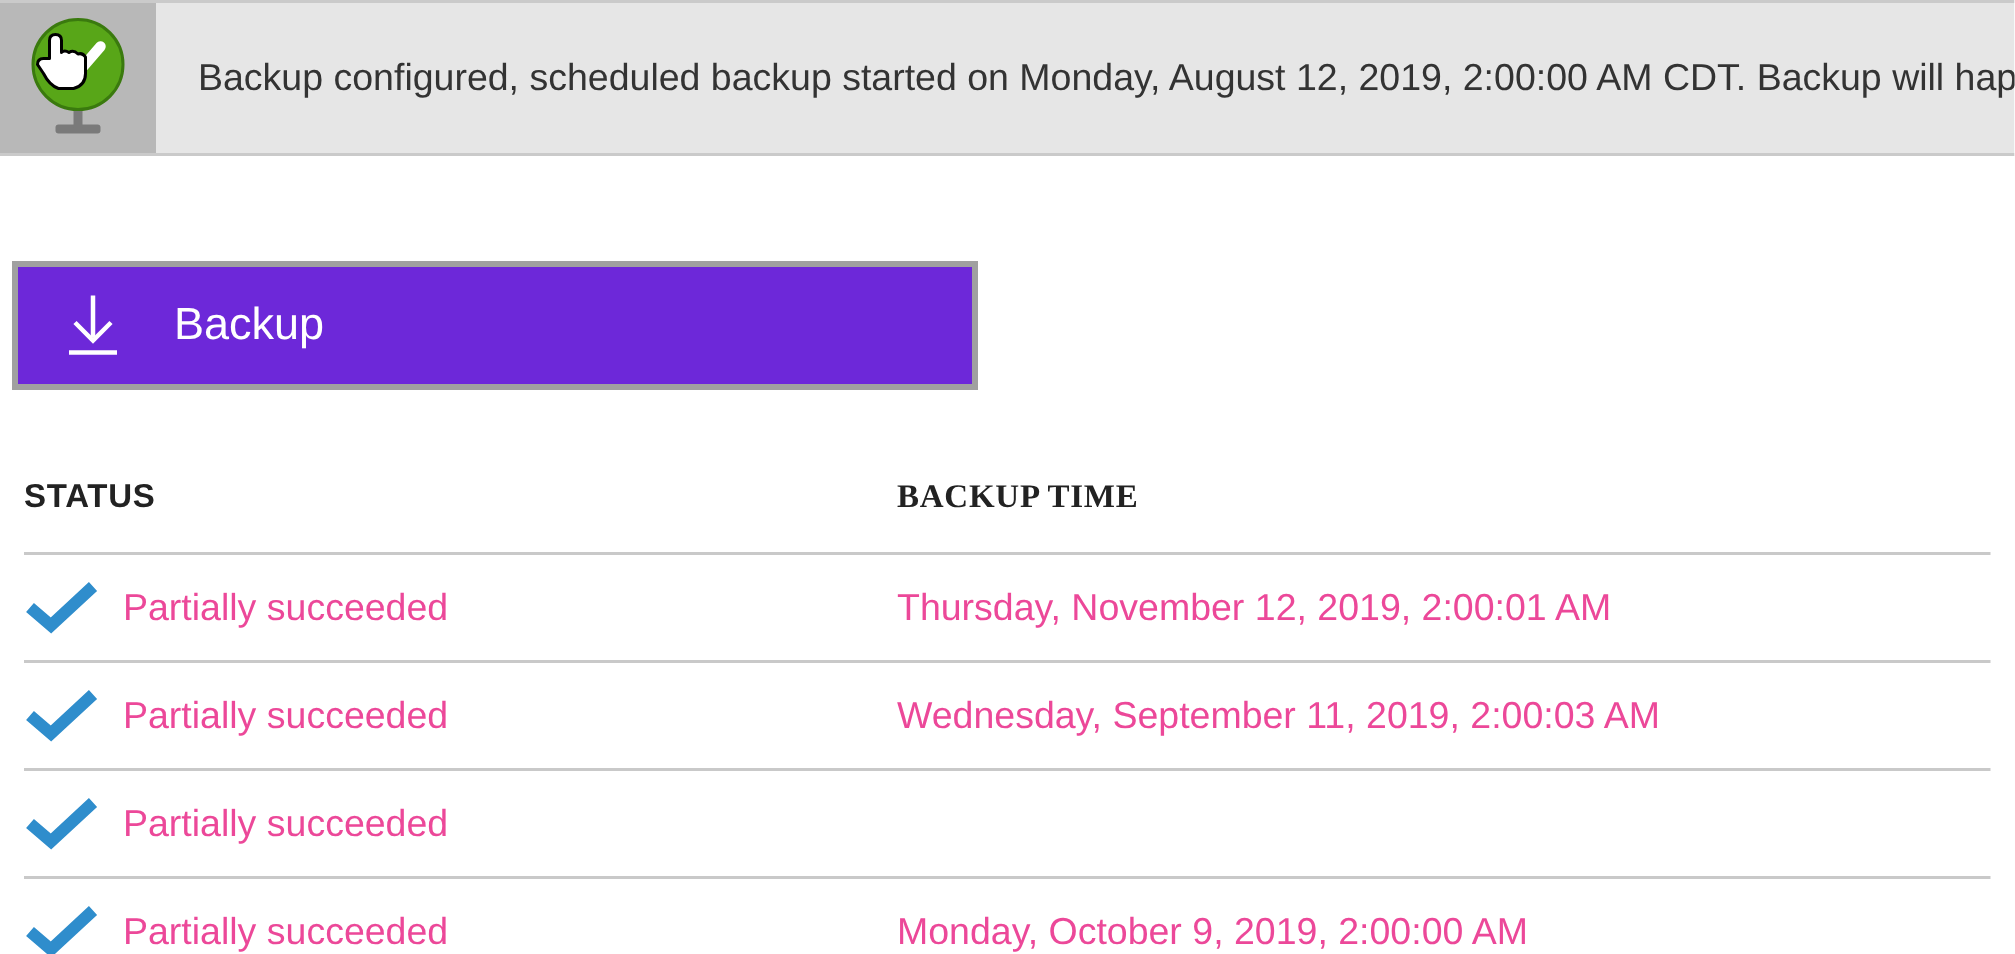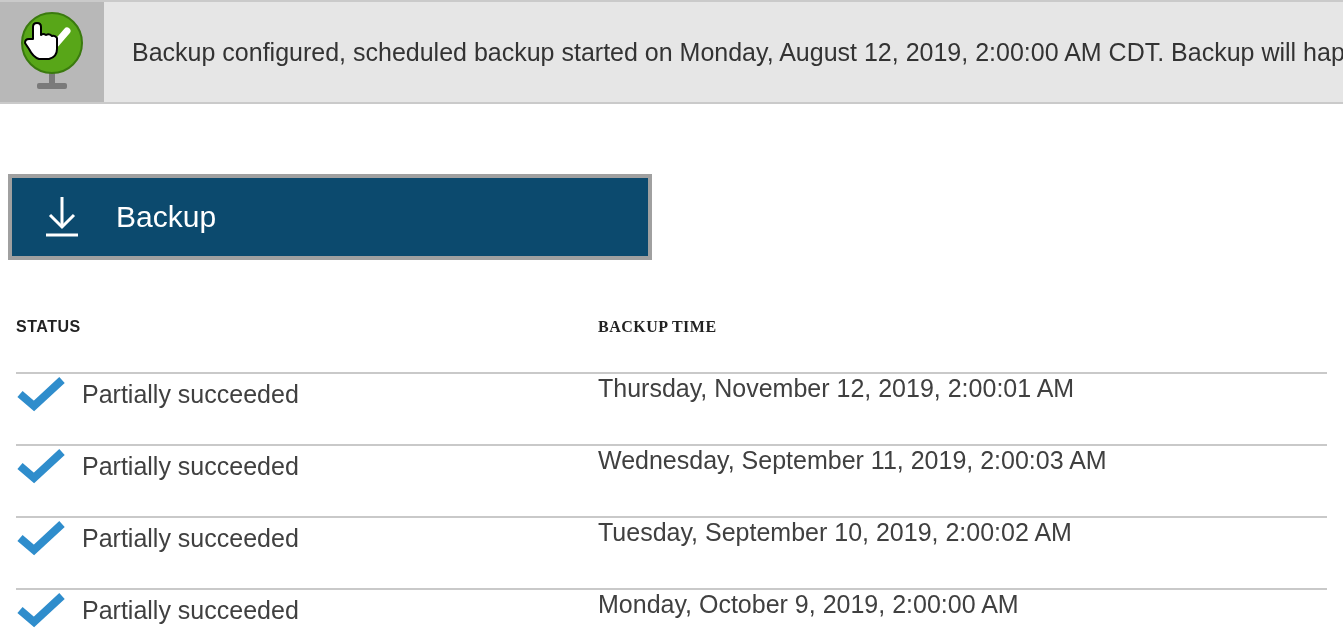--- a/index.html
+++ b/index.html
@@ -40,56 +40,56 @@
 
   
   .actions {
     display: flex;
     gap: 32px;
     padding: 70px 8px 0 8px;
   }
   .action-btn {
     flex: 0 0 644px;
     height: 86px;
-    background: #0c4a6e;
+    background: #6d28d9;
     border: 4px solid #a0a0a0;
     display: flex;
     align-items: center;
     color: #ffffff;
     font-size: 30px;
     font-weight: 400;
     padding-left: 30px;
     gap: 34px;
     cursor: pointer;
   }
   .action-btn svg { flex-shrink: 0; }
 
   
   .tbl {
     padding: 58px 16px 0 16px;
   }
   .thead {
     display: flex;
-    font-size: 16px;
+    font-size: 22px;
     font-weight: 700;
     letter-spacing: 0.5px;
     color: #222;
-    padding-bottom: 36px;
+    padding-bottom: 24px;
     border-bottom: 2px solid #c9c9c9;
   }
   .col-status { width: 582px; flex-shrink: 0; }
   .col-time   { flex: 1; font-family: Liberation Serif, serif; }
 
   .row {
     display: flex;
-    align-items: flex-start;
+    align-items: center;
     height: 72px;
     border-bottom: 2px solid #c9c9c9;
     font-size: 25px;
-    color: #404040;
+    color: #ec4899;
   }
   .row .status-cell {
     width: 582px;
     flex-shrink: 0;
     display: flex;
     align-items: center;
     gap: 16px;
   }
   .row .status-cell svg { flex-shrink: 0; }
   .row .time-cell { flex: 1; }
@@ -153,21 +153,20 @@
         </div>
         <div class="time-cell">Wednesday, September 11, 2019, 2:00:03 AM</div>
       </div>
       <div class="row">
         <div class="status-cell">
           <svg width="50" height="40" viewBox="0 0 50 40">
             <path d="M4 20 L18 32 L46 6" fill="none" stroke="#2f8dcc" stroke-width="8" stroke-linecap="butt" stroke-linejoin="miter"></path>
           </svg>
           <span>Partially succeeded</span>
         </div>
-        <div class="time-cell">Tuesday, September 10, 2019, 2:00:02 AM</div>
       </div>
       <div class="row">
         <div class="status-cell">
           <svg width="50" height="40" viewBox="0 0 50 40">
             <path d="M4 20 L18 32 L46 6" fill="none" stroke="#2f8dcc" stroke-width="8" stroke-linecap="butt" stroke-linejoin="miter"></path>
           </svg>
           <span>Partially succeeded</span>
         </div>
         <div class="time-cell">Monday, October 9, 2019, 2:00:00 AM</div>
       </div>

